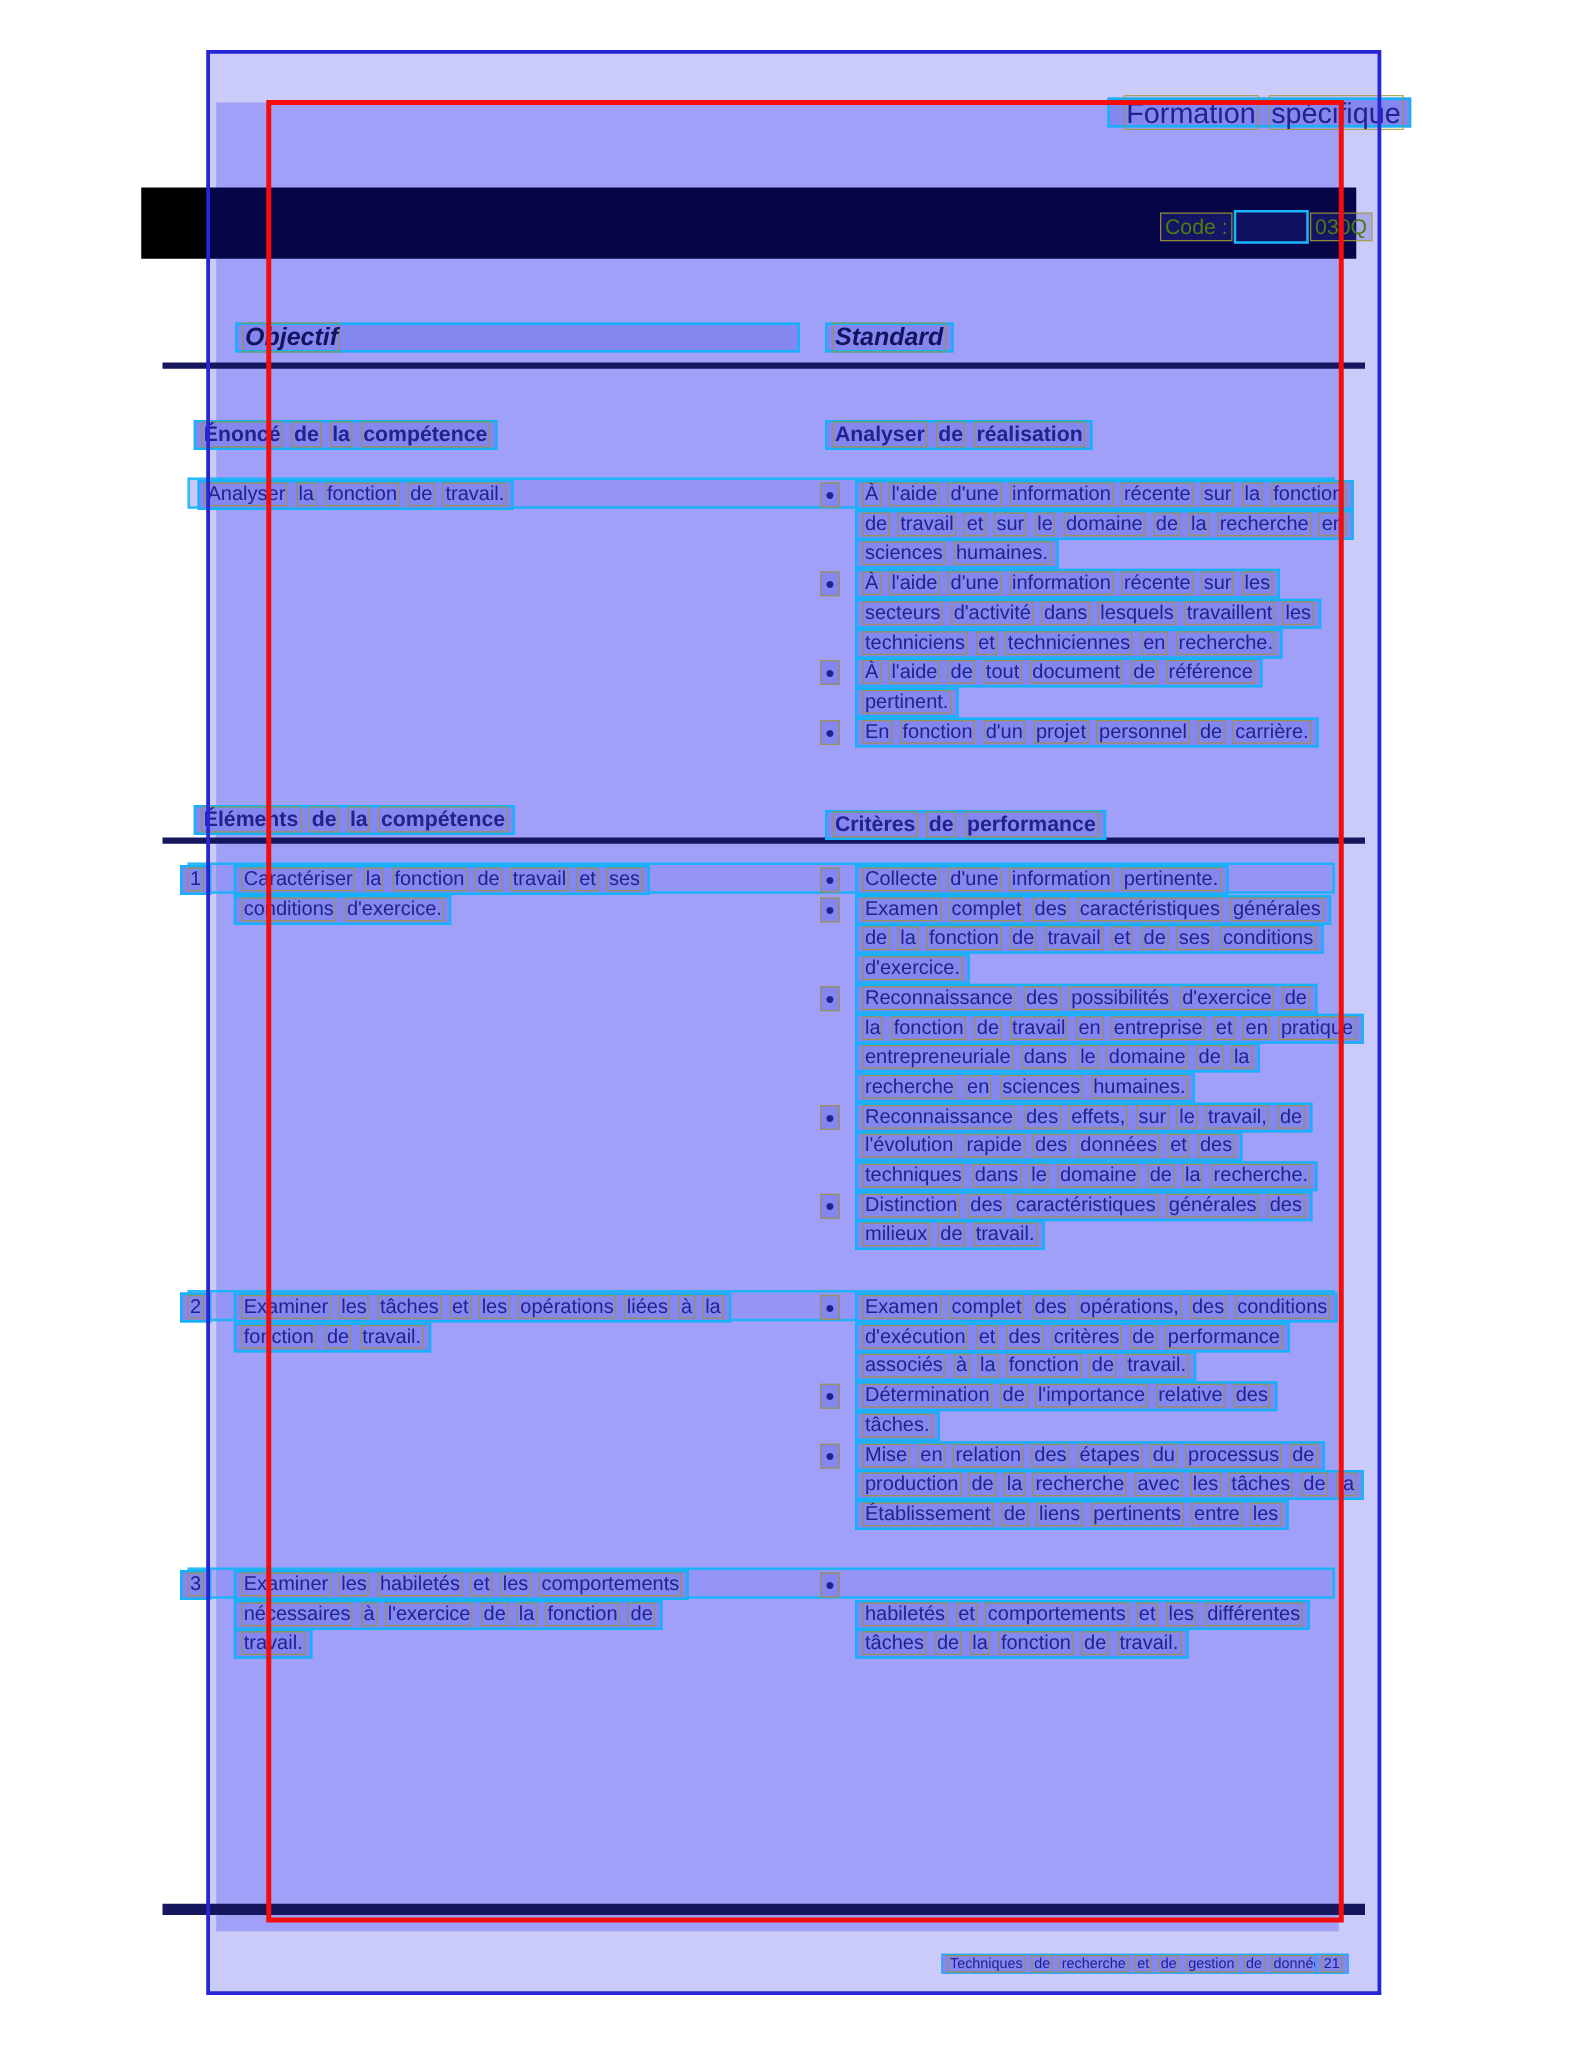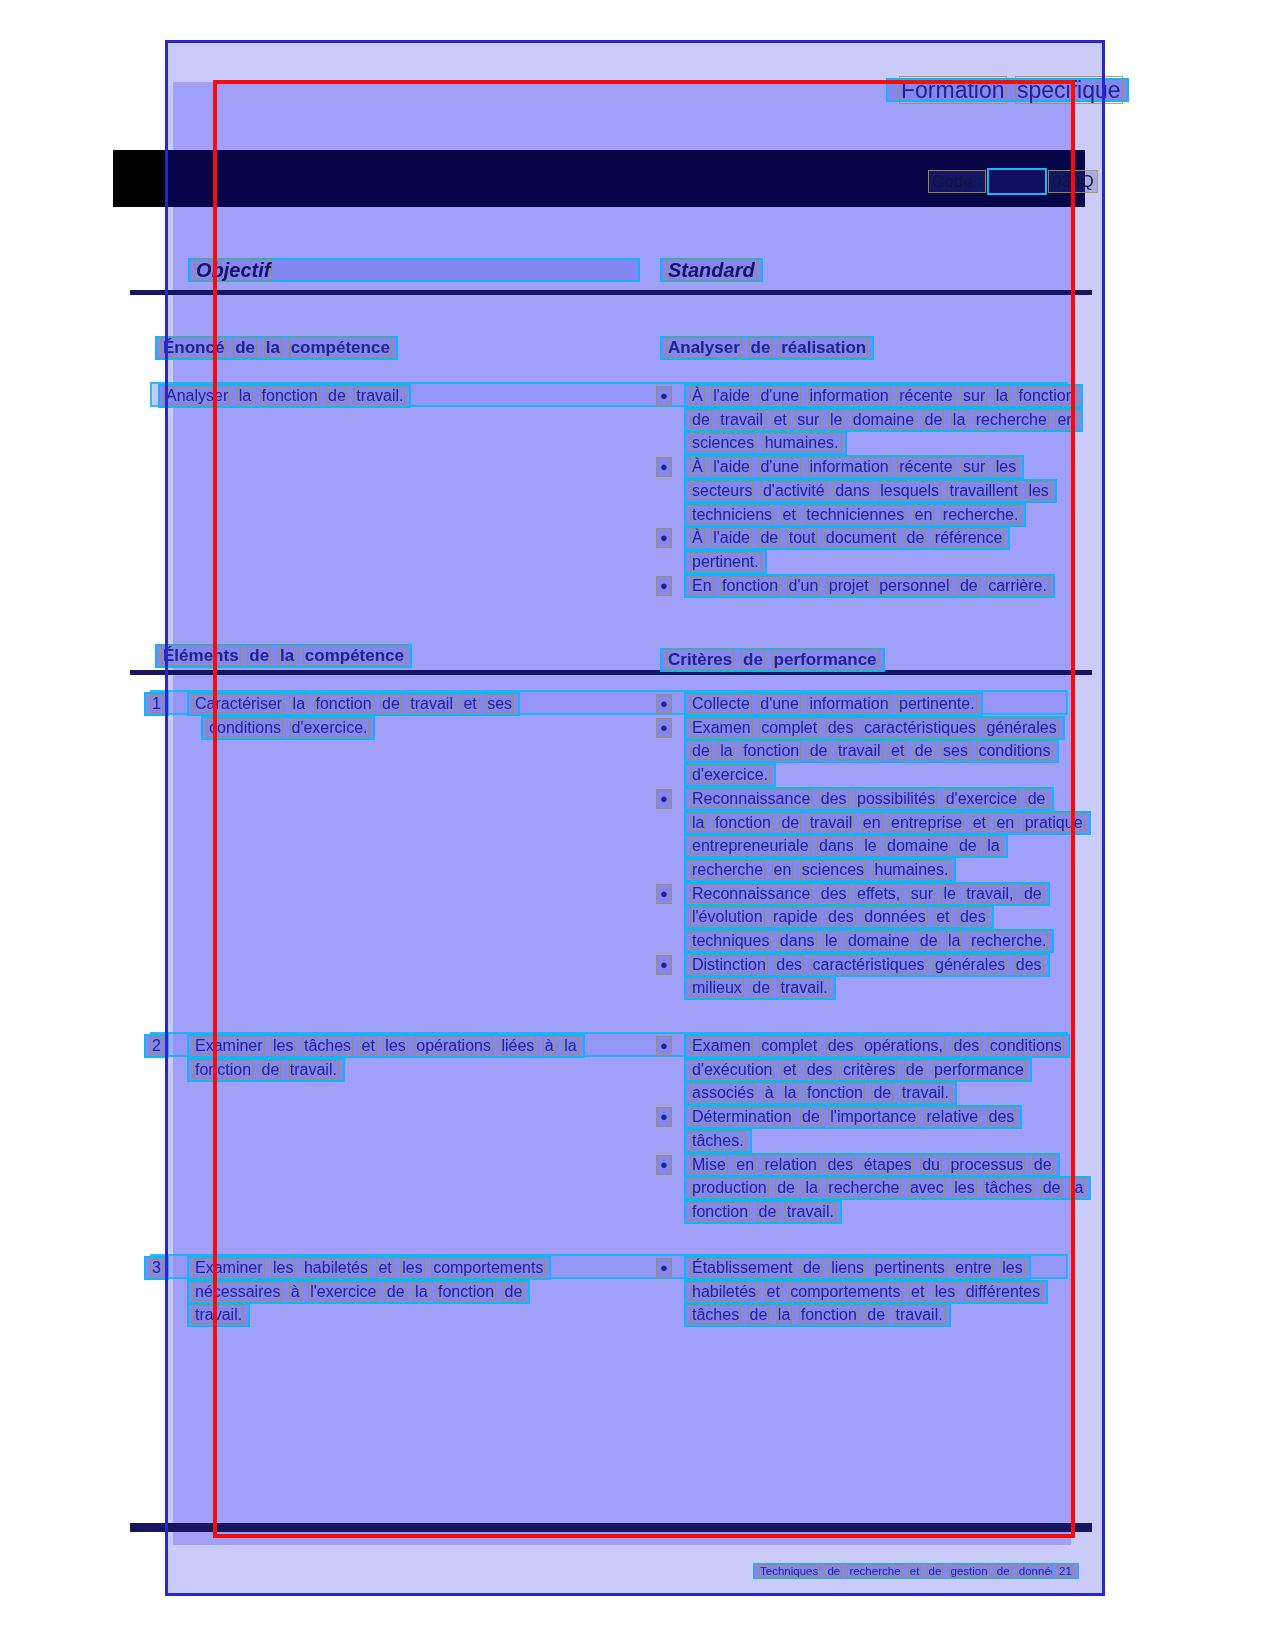--- a/index.html
+++ b/index.html
@@ -35,21 +35,21 @@
   .w{border:1px solid rgba(160,148,40,0.78);padding:0 1px;margin:0 1px;}
   .bullet{font-size:13px;line-height:18px;padding:0 3px;border:1px solid rgba(160,148,40,0.78);}
   .bold{font-weight:bold;font-size:17px;}
   .colhead{font-weight:bold;font-style:italic;font-size:20px;color:#14145e;}
   #objectif-box{width:452px;}
   .rowbox{border:2px solid rgba(0,186,250,0.8);background:rgba(132,135,242,0.45);height:25px;z-index:9;}
 
   
   #code-row{left:928px;top:168px;z-index:12;display:flex;align-items:center;}
   #code-row .cw{
-    color:#0f172a;font-size:17px;line-height:21px;padding:0 3px;
+    color:#4d7c0f;font-size:17px;line-height:21px;padding:0 3px;
     border:1px solid rgba(170,158,50,0.85);background:rgba(70,70,190,0.25);
     display:inline-block;white-space:nowrap;
   }
   #code-gap{width:56px;height:23px;border:2px solid #18b8f8;display:inline-block;margin:0 1px;background:rgba(40,40,150,0.3);}
   #code-value{border:2px solid #18b8f8;}
 
   .small{font-size:11.5px;line-height:14px;border-width:1px;}
 </style>
 </head>
 <body>
@@ -93,21 +93,21 @@
     <div class="abs hl" style="left: 684px; top: 478.8px;"><span class="w">secteurs</span> <span class="w">d'activité</span> <span class="w">dans</span> <span class="w">lesquels</span> <span class="w">travaillent</span> <span class="w">les</span> </div>
     <div class="abs hl" style="left: 684px; top: 502.5px;"><span class="w">techniciens</span> <span class="w">et</span> <span class="w">techniciennes</span> <span class="w">en</span> <span class="w">recherche.</span> </div>
     <div class="abs hl bullet" style="left: 656px; top: 528.2px;">●</div>
     <div class="abs hl" style="left: 684px; top: 526.2px;"><span class="w">À</span> <span class="w">l'aide</span> <span class="w">de</span> <span class="w">tout</span> <span class="w">document</span> <span class="w">de</span> <span class="w">référence</span> </div>
     <div class="abs hl" style="left: 684px; top: 549.9px;"><span class="w">pertinent.</span> </div>
     <div class="abs hl bullet" style="left: 656px; top: 575.6px;">●</div>
     <div class="abs hl" style="left: 684px; top: 573.6px;"><span class="w">En</span> <span class="w">fonction</span> <span class="w">d'un</span> <span class="w">projet</span> <span class="w">personnel</span> <span class="w">de</span> <span class="w">carrière.</span> </div>
     <div class="abs rowbox" style="left: 150px; top: 690px; width: 918px;"></div>
     <div class="abs hl" style="left: 144px; top: 692px;"><span class="w">1</span> </div>
     <div class="abs hl" style="left: 187px; top: 692px;"><span class="w">Caractériser</span> <span class="w">la</span> <span class="w">fonction</span> <span class="w">de</span> <span class="w">travail</span> <span class="w">et</span> <span class="w">ses</span> </div>
-    <div class="abs hl" style="left: 201px; top: 715.7px;"><span class="w">conditions</span> <span class="w">d'exercice.</span> </div>
+    <div class="abs hl" style="left: 187px; top: 715.7px;"><span class="w">conditions</span> <span class="w">d'exercice.</span> </div>
     <div class="abs hl bullet" style="left: 656px; top: 694px;">●</div>
     <div class="abs hl" style="left: 684px; top: 692px;"><span class="w">Collecte</span> <span class="w">d'une</span> <span class="w">information</span> <span class="w">pertinente.</span> </div>
     <div class="abs hl bullet" style="left: 656px; top: 717.7px;">●</div>
     <div class="abs hl" style="left: 684px; top: 715.7px;"><span class="w">Examen</span> <span class="w">complet</span> <span class="w">des</span> <span class="w">caractéristiques</span> <span class="w">générales</span> </div>
     <div class="abs hl" style="left: 684px; top: 739.4px;"><span class="w">de</span> <span class="w">la</span> <span class="w">fonction</span> <span class="w">de</span> <span class="w">travail</span> <span class="w">et</span> <span class="w">de</span> <span class="w">ses</span> <span class="w">conditions</span> </div>
     <div class="abs hl" style="left: 684px; top: 763.1px;"><span class="w">d'exercice.</span> </div>
     <div class="abs hl bullet" style="left: 656px; top: 788.8px;">●</div>
     <div class="abs hl" style="left: 684px; top: 786.8px;"><span class="w">Reconnaissance</span> <span class="w">des</span> <span class="w">possibilités</span> <span class="w">d'exercice</span> <span class="w">de</span> </div>
     <div class="abs hl" style="left: 684px; top: 810.5px;"><span class="w">la</span> <span class="w">fonction</span> <span class="w">de</span> <span class="w">travail</span> <span class="w">en</span> <span class="w">entreprise</span> <span class="w">et</span> <span class="w">en</span> <span class="w">pratique</span> </div>
     <div class="abs hl" style="left: 684px; top: 834.2px;"><span class="w">entrepreneuriale</span> <span class="w">dans</span> <span class="w">le</span> <span class="w">domaine</span> <span class="w">de</span> <span class="w">la</span> </div>
@@ -133,21 +133,21 @@
     <div class="abs hl bullet" style="left: 656px; top: 1154.5px;">●</div>
     <div class="abs hl" style="left: 684px; top: 1152.5px;"><span class="w">Mise</span> <span class="w">en</span> <span class="w">relation</span> <span class="w">des</span> <span class="w">étapes</span> <span class="w">du</span> <span class="w">processus</span> <span class="w">de</span> </div>
     <div class="abs hl" style="left: 684px; top: 1176.2px;"><span class="w">production</span> <span class="w">de</span> <span class="w">la</span> <span class="w">recherche</span> <span class="w">avec</span> <span class="w">les</span> <span class="w">tâches</span> <span class="w">de</span> <span class="w">la</span> </div>
     <div class="abs hl" style="left: 684px; top: 1199.9px;"><span class="w">fonction</span> <span class="w">de</span> <span class="w">travail.</span> </div>
     <div class="abs rowbox" style="left: 150px; top: 1254px; width: 918px;"></div>
     <div class="abs hl" style="left: 144px; top: 1256px;"><span class="w">3</span> </div>
     <div class="abs hl" style="left: 187px; top: 1256px;"><span class="w">Examiner</span> <span class="w">les</span> <span class="w">habiletés</span> <span class="w">et</span> <span class="w">les</span> <span class="w">comportements</span> </div>
     <div class="abs hl" style="left: 187px; top: 1279.7px;"><span class="w">nécessaires</span> <span class="w">à</span> <span class="w">l'exercice</span> <span class="w">de</span> <span class="w">la</span> <span class="w">fonction</span> <span class="w">de</span> </div>
     <div class="abs hl" style="left: 187px; top: 1303.4px;"><span class="w">travail.</span> </div>
     <div class="abs hl bullet" style="left: 656px; top: 1258px;">●</div>
-    <div class="abs hl" style="left: 684px; top: 1256px; text-align: center;"><span class="w">Établissement</span> <span class="w">de</span> <span class="w">liens</span> <span class="w">pertinents</span> <span class="w">entre</span> <span class="w">les</span> </div>
+    <div class="abs hl" style="left: 684px; top: 1200px; text-align: center;"><span class="w">Établissement</span> <span class="w">de</span> <span class="w">liens</span> <span class="w">pertinents</span> <span class="w">entre</span> <span class="w">les</span> </div>
     <div class="abs hl" style="left: 684px; top: 1279.7px;"><span class="w">habiletés</span> <span class="w">et</span> <span class="w">comportements</span> <span class="w">et</span> <span class="w">les</span> <span class="w">différentes</span> </div>
     <div class="abs hl" style="left: 684px; top: 1303.4px;"><span class="w">tâches</span> <span class="w">de</span> <span class="w">la</span> <span class="w">fonction</span> <span class="w">de</span> <span class="w">travail.</span> </div>
   </div>
 
 <div class="abs hl small" style="left:753px;top:1563px;"><span class="w">Techniques</span> <span class="w">de</span> <span class="w">recherche</span> <span class="w">et</span> <span class="w">de</span> <span class="w">gestion</span> <span class="w">de</span> <span class="w">données</span> </div>
 <div class="abs hl small" style="left:1052px;top:1563px;"><span class="w">21</span> </div>
 
 <div class="abs" id="page-border"></div>
 <div class="abs" id="red-rect"></div>
 

